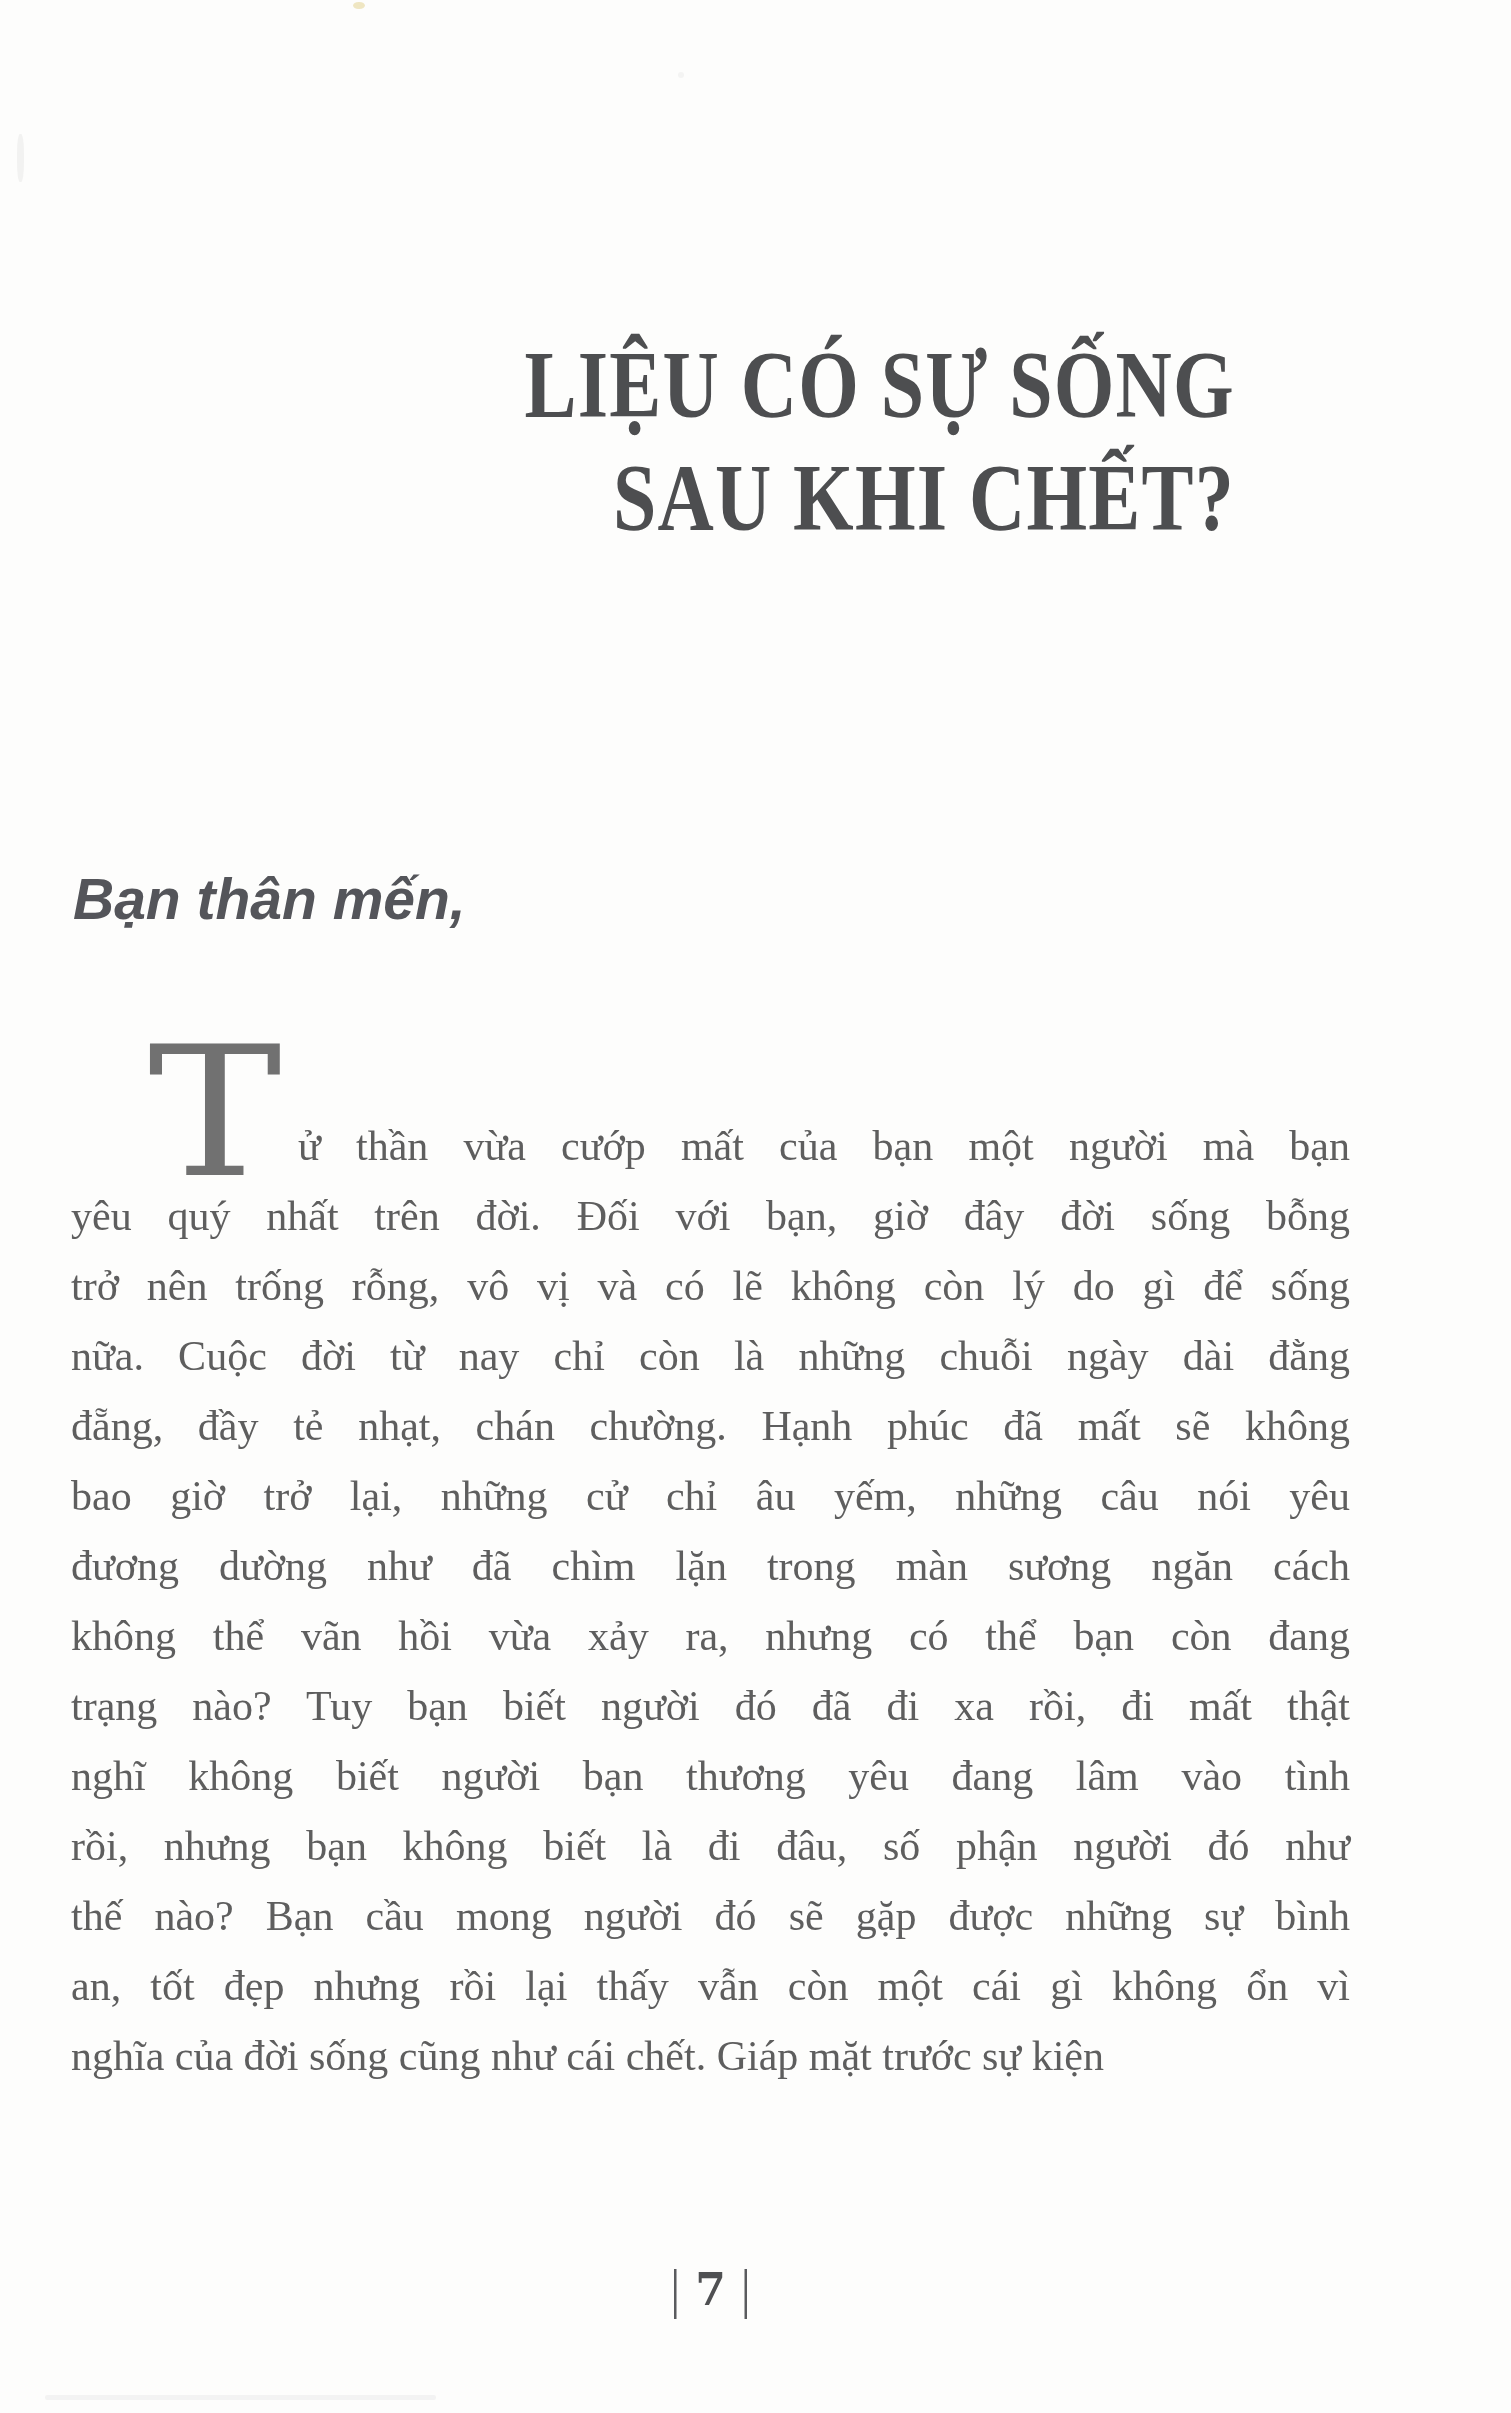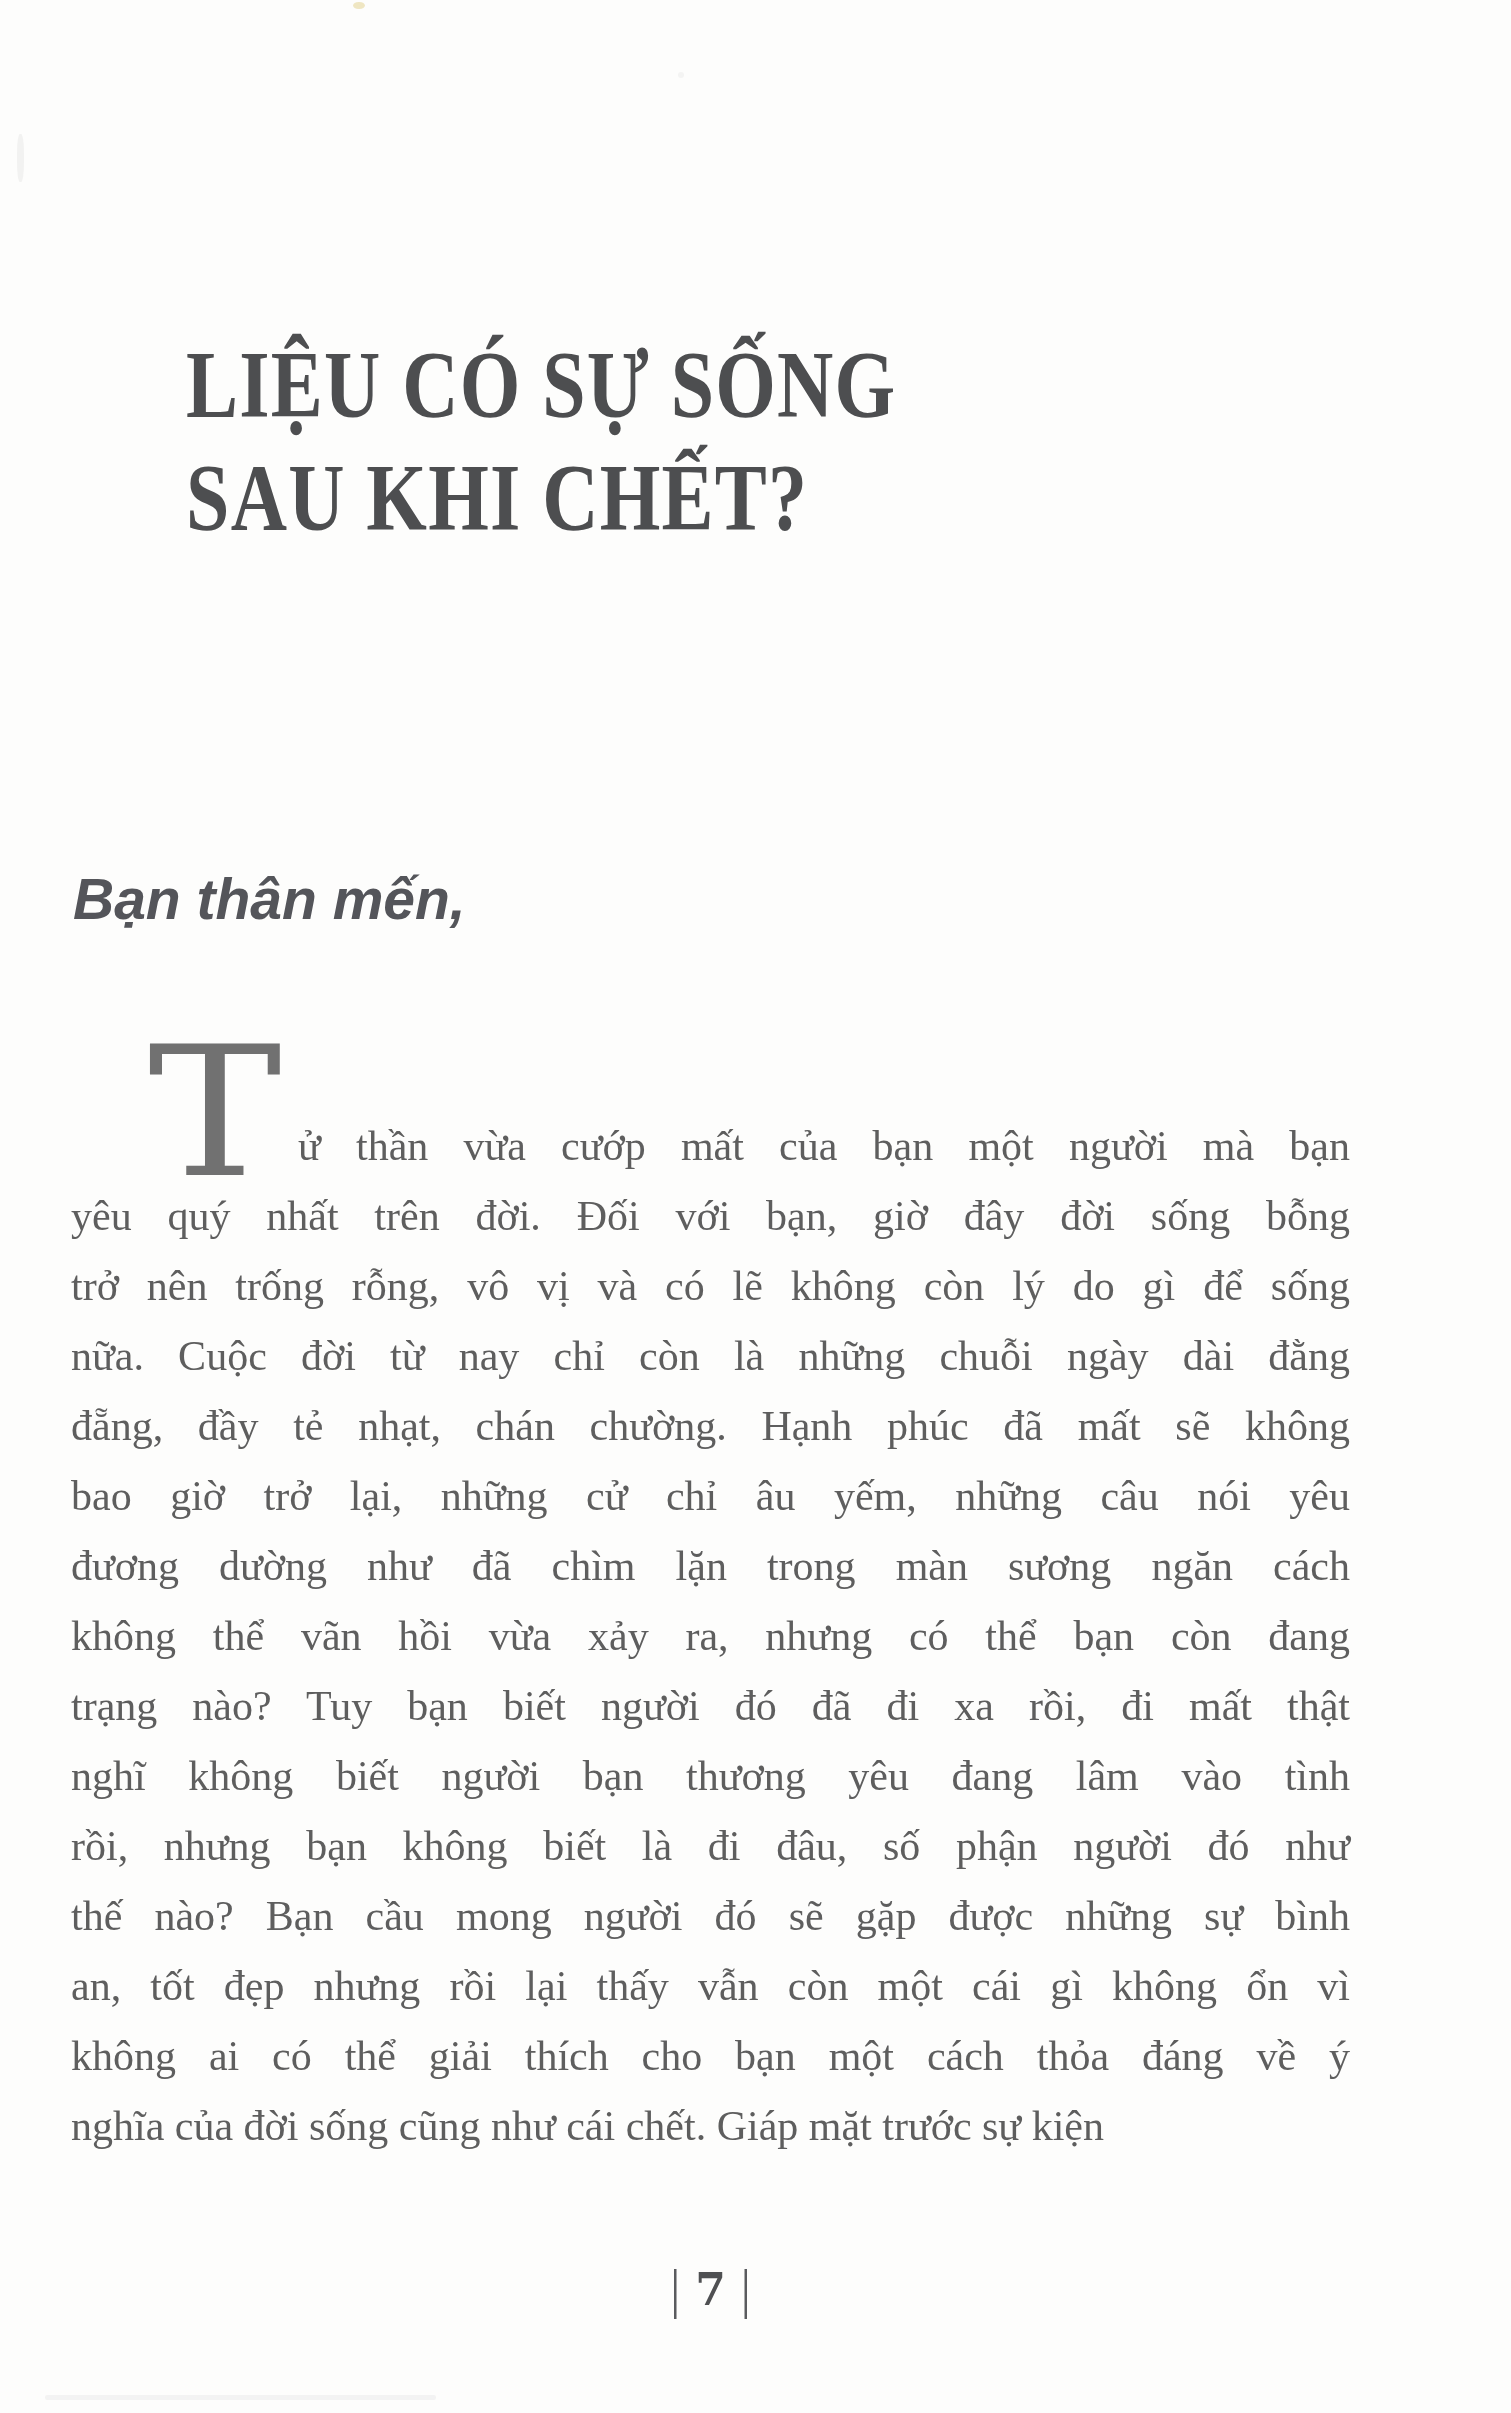--- a/index.html
+++ b/index.html
@@ -19,21 +19,21 @@
   .a2 { left: 16.5px;  top: 134px; width: 7.5px; height: 48px; background: #bcbcbc; opacity: .16; border-radius: 40%; }
   .a3 { left: 678px; top: 72px;  width: 6px;  height: 6px;  background: #cccccc; opacity: .18; border-radius: 50%; }
   .a4 { left: 45px;  top: 2395px; width: 391px; height: 4.5px; background: #d9d9d9; opacity: .25; border-radius: 2.3px; }
 
   
   .title {
     position: absolute;
     left: 71px; top: 329px;
     width: 1279px;
     margin: 0;
-    text-align: left;
+    text-align: right;
     color: #4d4e50;
     font-weight: bold;
     font-family: "Liberation Serif", serif;
   }
   .tline {
     display: block;
     font-size: 95px;
     line-height: 113px;
     letter-spacing: 1.5px;
     transform: scaleX(0.82);
@@ -134,21 +134,20 @@
       <div class="pline">nữa. Cuộc đời từ nay chỉ còn là những chuỗi ngày dài đằng</div>
       <div class="pline">đẵng, đầy tẻ nhạt, chán chường. Hạnh phúc đã mất sẽ không</div>
       <div class="pline">bao giờ trở lại, những cử chỉ âu yếm, những câu nói yêu</div>
       <div class="pline">đương dường như đã chìm lặn trong màn sương ngăn cách</div>
       <div class="pline">không thể vãn hồi vừa xảy ra, nhưng có thể bạn còn đang</div>
       <div class="pline">trạng nào? Tuy bạn biết người đó đã đi xa rồi, đi mất thật</div>
       <div class="pline">nghĩ không biết người bạn thương yêu đang lâm vào tình</div>
       <div class="pline">rồi, nhưng bạn không biết là đi đâu, số phận người đó như</div>
       <div class="pline">thế nào? Bạn cầu mong người đó sẽ gặp được những sự bình</div>
       <div class="pline">an, tốt đẹp nhưng rồi lại thấy vẫn còn một cái gì không ổn vì</div>
-      <div class="pline">không ai có thể giải thích cho bạn một cách thỏa đáng về ý</div>
       <div class="pline last">nghĩa của đời sống cũng như cái chết. Giáp mặt trước sự kiện</div>
     </div>
 
   <div class="footer">
     <span class="bar">|</span>
     <span class="pnum">7</span>
     <span class="bar">|</span>
   </div>
 
 </div>

